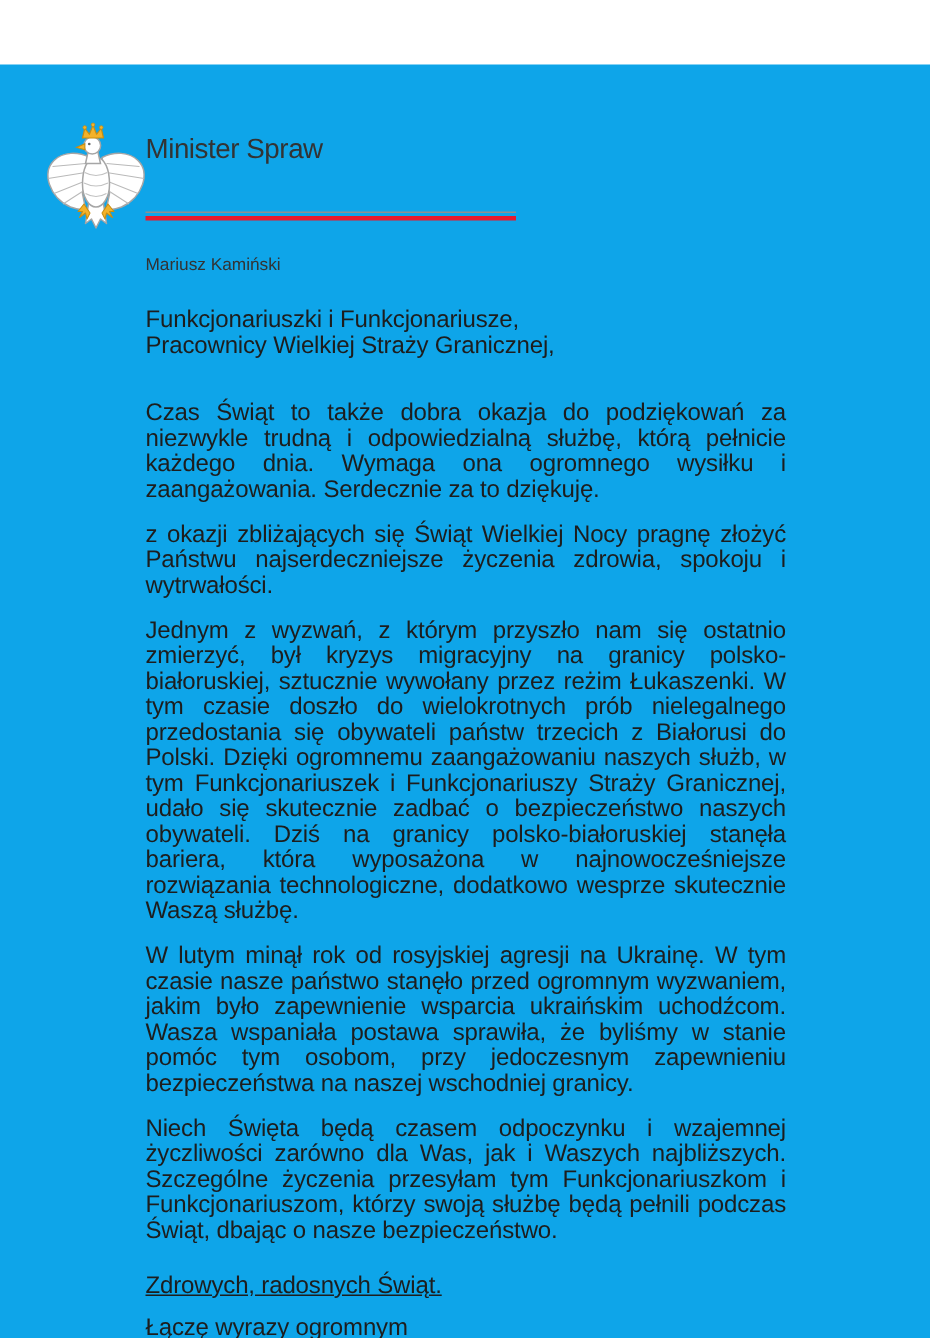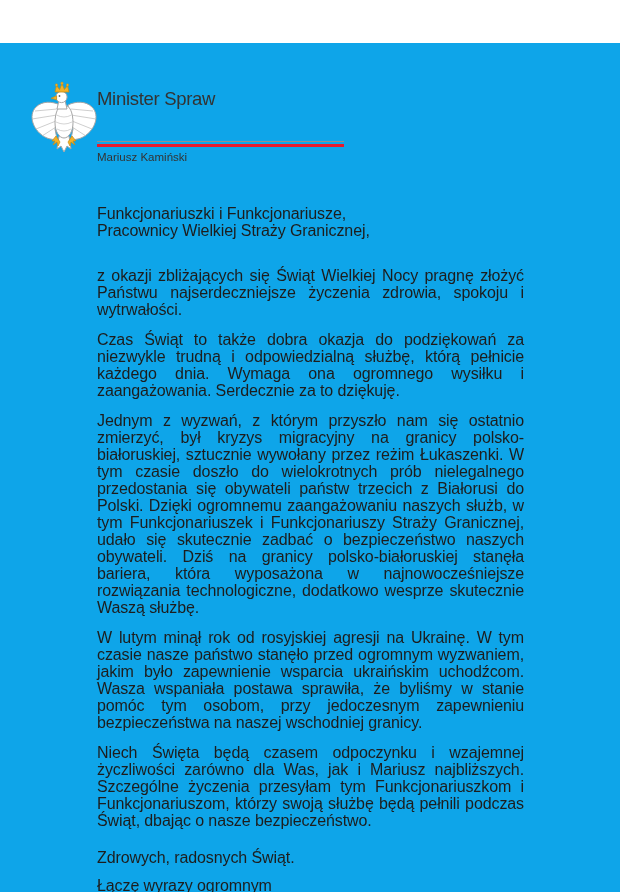--- a/index.html
+++ b/index.html
@@ -28,41 +28,41 @@
   }
   .rule {
     position: absolute;
     left: 97px; top: 98px;
     width: 247px;
   }
   .rule .gray-line { height: 1px; background: #8f8f8f; }
   .rule .red-line  { height: 3px; background: #e8192c; margin-top: 1.5px; }
   .minister-name {
     position: absolute;
-    left: 97px; top: 108px;
+    left: 97px; top: 128px;
     font-size: 11.5px;
     color: #333333;
   }
   .letter-body {
     position: absolute;
     left: 97px; top: 162px;
     width: 427px;
     font-size: 16px;
     line-height: 17px;
     letter-spacing: -0.1px;
     color: #1d1d1d;
   }
   .salutation { margin: 0 0 28px 0; text-align: left; }
   .salutation div { margin: 0; }
   .letter-body p.para {
     margin: 0 0 13px 0;
     text-align: justify;
   }
   .letter-body p.para.last-para { margin-bottom: 20px; }
-  .closing-wish { margin: 0 0 11px 0; }
+  .closing-wish { margin: 0 0 11px 0; text-decoration: underline; }
   .signoff { margin: 0; }
   .signature-wrap { margin-top: 7px; margin-left: 2px; }
   .signature-wrap svg { display: block; }
 </style>
 </head>
 <body>
 
 <div class="page">
 
   <svg class="emblem" viewBox="0 0 72 75" xmlns="http://www.w3.org/2000/svg">
@@ -116,25 +116,25 @@
   </div>
 
   <div class="minister-name">Mariusz Kamiński</div>
 
   <div class="letter-body">
     <div class="salutation">
       <div>Funkcjonariuszki i Funkcjonariusze,</div>
       <div>Pracownicy Wielkiej Straży Granicznej,</div>
     </div>
 
+    <p class="para">Czas Świąt to także dobra okazja do podziękowań za niezwykle trudną i odpowiedzialną służbę, którą pełnicie każdego dnia. Wymaga ona ogromnego wysiłku i zaangażowania. Serdecznie za to dziękuję.</p>
     <p class="para">z okazji zbliżających się Świąt Wielkiej Nocy pragnę złożyć Państwu najserdeczniejsze życzenia zdrowia, spokoju i wytrwałości.</p>
-    <p class="para">Czas Świąt to także dobra okazja do podziękowań za niezwykle trudną i odpowiedzialną służbę, którą pełnicie każdego dnia. Wymaga ona ogromnego wysiłku i zaangażowania. Serdecznie za to dziękuję.</p>
     <p class="para">Jednym z wyzwań, z którym przyszło nam się ostatnio zmierzyć, był kryzys migracyjny na granicy polsko-białoruskiej, sztucznie wywołany przez reżim Łukaszenki. W tym czasie doszło do wielokrotnych prób nielegalnego przedostania się obywateli państw trzecich z Białorusi do Polski. Dzięki ogromnemu zaangażowaniu naszych służb, w tym Funkcjonariuszek i Funkcjonariuszy Straży Granicznej, udało się skutecznie zadbać o bezpieczeństwo naszych obywateli. Dziś na granicy polsko-białoruskiej stanęła bariera, która wyposażona w najnowocześniejsze rozwiązania technologiczne, dodatkowo wesprze skutecznie Waszą służbę.</p>
     <p class="para">W lutym minął rok od rosyjskiej agresji na Ukrainę. W tym czasie nasze państwo stanęło przed ogromnym wyzwaniem, jakim było zapewnienie wsparcia ukraińskim uchodźcom. Wasza wspaniała postawa sprawiła, że byliśmy w stanie pomóc tym osobom, przy jedoczesnym zapewnieniu bezpieczeństwa na naszej wschodniej granicy.</p>
-    <p class="para last-para">Niech Święta będą czasem odpoczynku i wzajemnej życzliwości zarówno dla Was, jak i Mariusz najbliższych. Szczególne życzenia przesyłam tym Funkcjonariuszkom i Funkcjonariuszom, którzy swoją służbę będą pełnili podczas Świąt, dbając o nasze bezpieczeństwo.</p>
+    <p class="para last-para">Niech Święta będą czasem odpoczynku i wzajemnej życzliwości zarówno dla Was, jak i Waszych najbliższych. Szczególne życzenia przesyłam tym Funkcjonariuszkom i Funkcjonariuszom, którzy swoją służbę będą pełnili podczas Świąt, dbając o nasze bezpieczeństwo.</p>
 
     <p class="closing-wish">Zdrowych, radosnych Świąt.</p>
     <p class="signoff">Łączę wyrazy ogromnym</p>
 
     <div class="signature-wrap">
 
       <svg width="140" height="38" viewBox="0 0 140 38" xmlns="http://www.w3.org/2000/svg">
         <g fill="none" stroke="#3a53c3" stroke-width="2" stroke-linecap="round" stroke-linejoin="round">
           <path d="M5 30 C8 16 12 7 15 8 C17 9 14 24 17 28 C19 31 21 12 25 9 C28 7 26 24 29 30"></path>
           <path d="M52 6 C50 14 48 24 47 31"></path>

